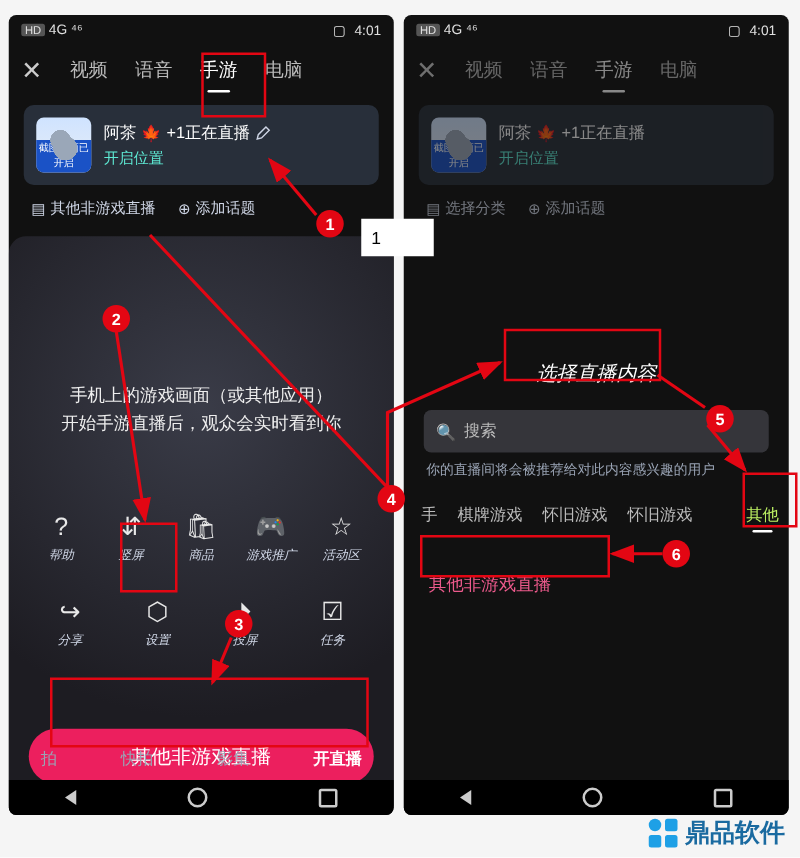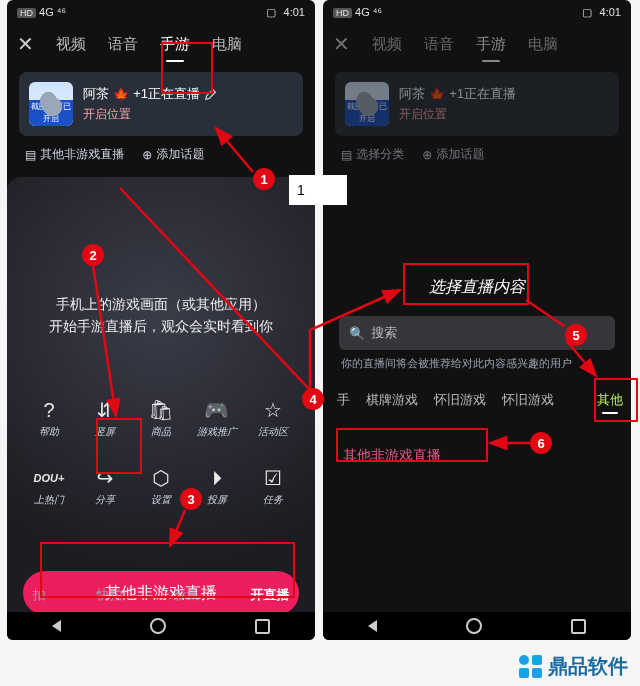--- a/index.html
+++ b/index.html
@@ -13,21 +13,21 @@
     position: relative;
   }
   .stage {
     position: relative;
     width: 640px;
     height: 686px;
     background: #f5f5f5;
   }
   .phone {
     position: absolute;
-    top: 0;
+    top: 12px;
     width: 308px;
     height: 640px;
     background: #111;
     border-radius: 6px;
     overflow: hidden;
     color: #fff;
   }
   .phone-left { left: 7px; }
   .phone-right { left: 323px; }
 
@@ -117,21 +117,21 @@
     margin-left: 10px;
     font-size: 13px;
   }
   .card-text .title-line { display: flex; align-items: center; gap:4px; }
   .leaf { color: #f5a623; }
   .edit-icon {
     width: 14px;
     height: 14px;
     display: inline-block;
   }
-  .sub { color: #fca5a5; font-size: 12px; margin-top: 3px; }
+  .sub { color: #5eead4; font-size: 12px; margin-top: 3px; }
 
   
   .chiprow {
     display: flex;
     align-items: center;
     gap: 18px;
     padding: 4px 18px 10px;
     font-size: 12px;
     color: #cfd6e6;
   }
@@ -422,24 +422,20 @@
             <div class="gly">🎮</div>
             <div class="lbl">游戏推广</div>
           </div>
           <div class="icon-item">
             <div class="gly">☆</div>
             <div class="lbl">活动区</div>
           </div>
         </div>
       <div class="row-icons row2" id="row2">
           <div class="icon-item">
-            <div class="gly" style="font-size: 11px; font-weight: 700; font-style: italic;">DOU+</div>
-            <div class="lbl">上热门</div>
-          </div>
-          <div class="icon-item">
             <div class="gly">↪</div>
             <div class="lbl">分享</div>
           </div>
           <div class="icon-item">
             <div class="gly">⬡</div>
             <div class="lbl">设置</div>
           </div>
           <div class="icon-item">
             <div class="gly">⏵</div>
             <div class="lbl">投屏</div>

